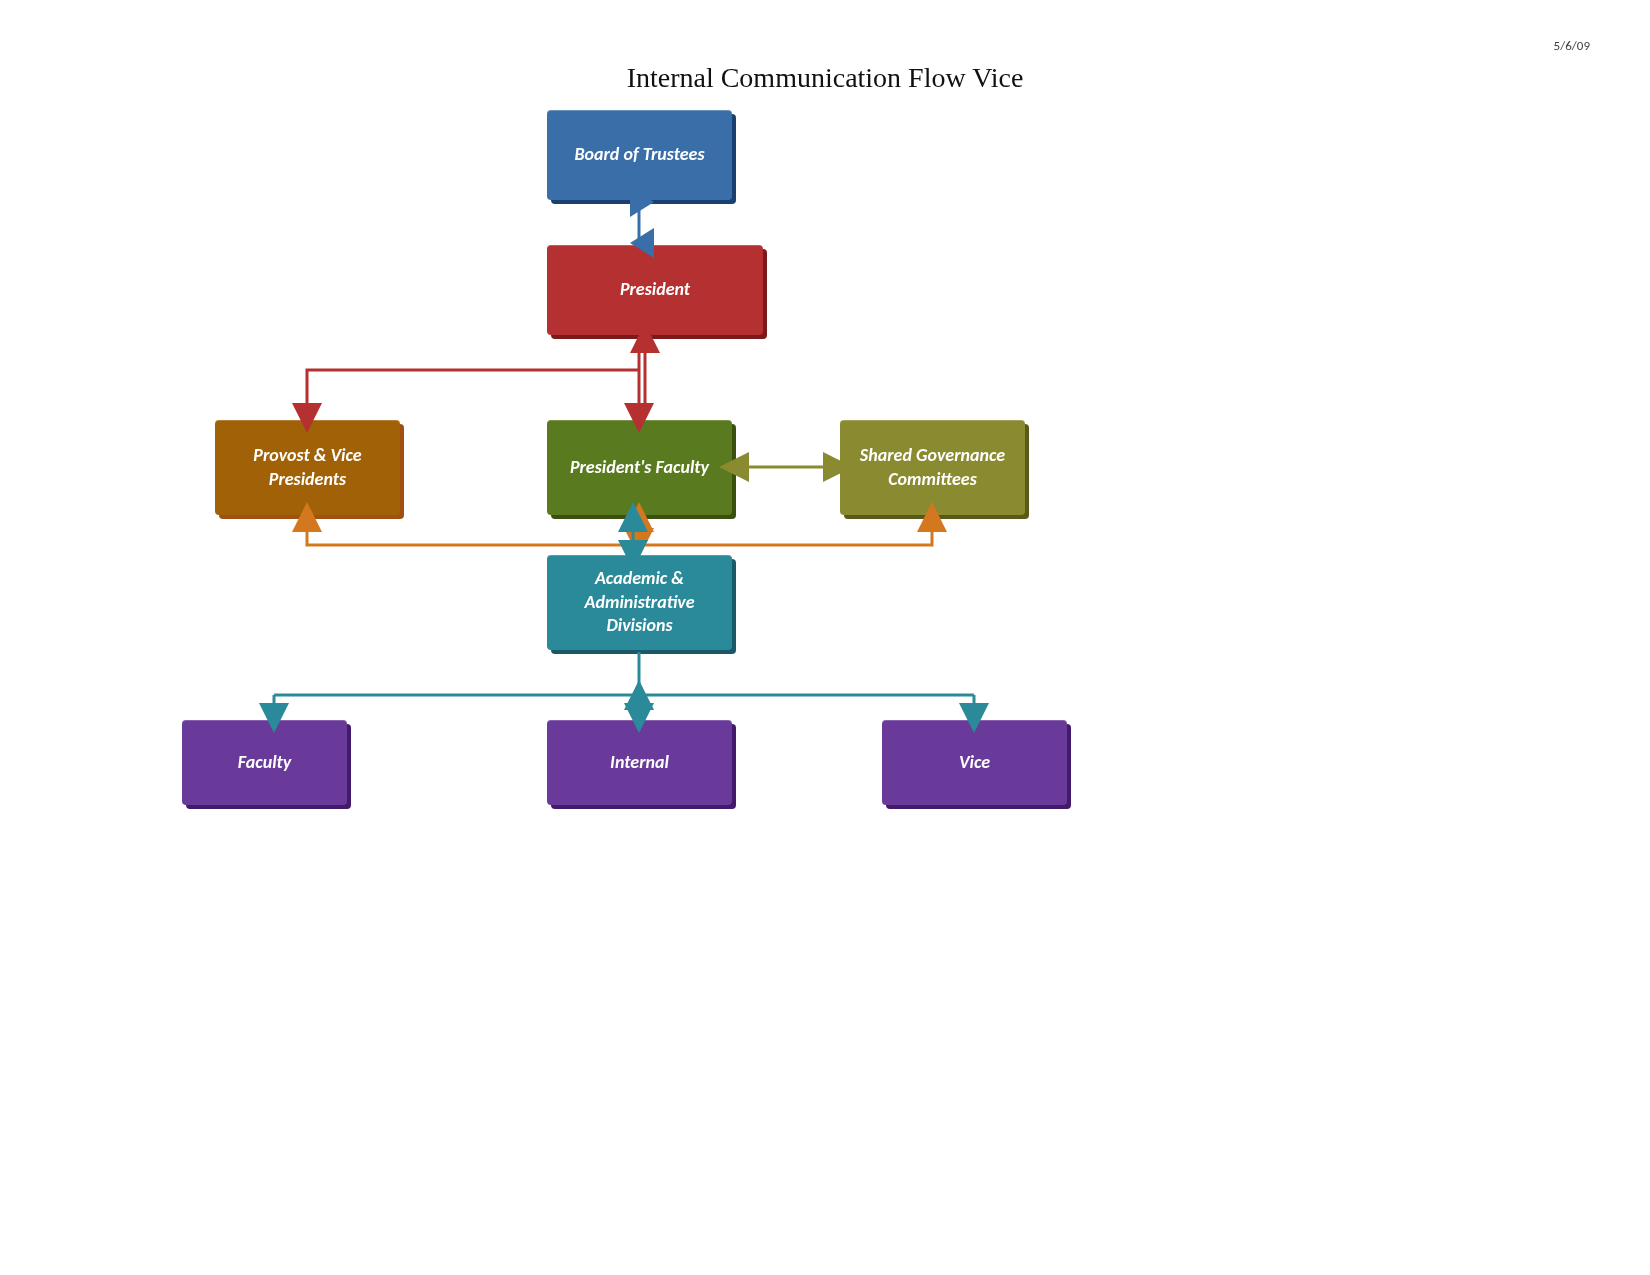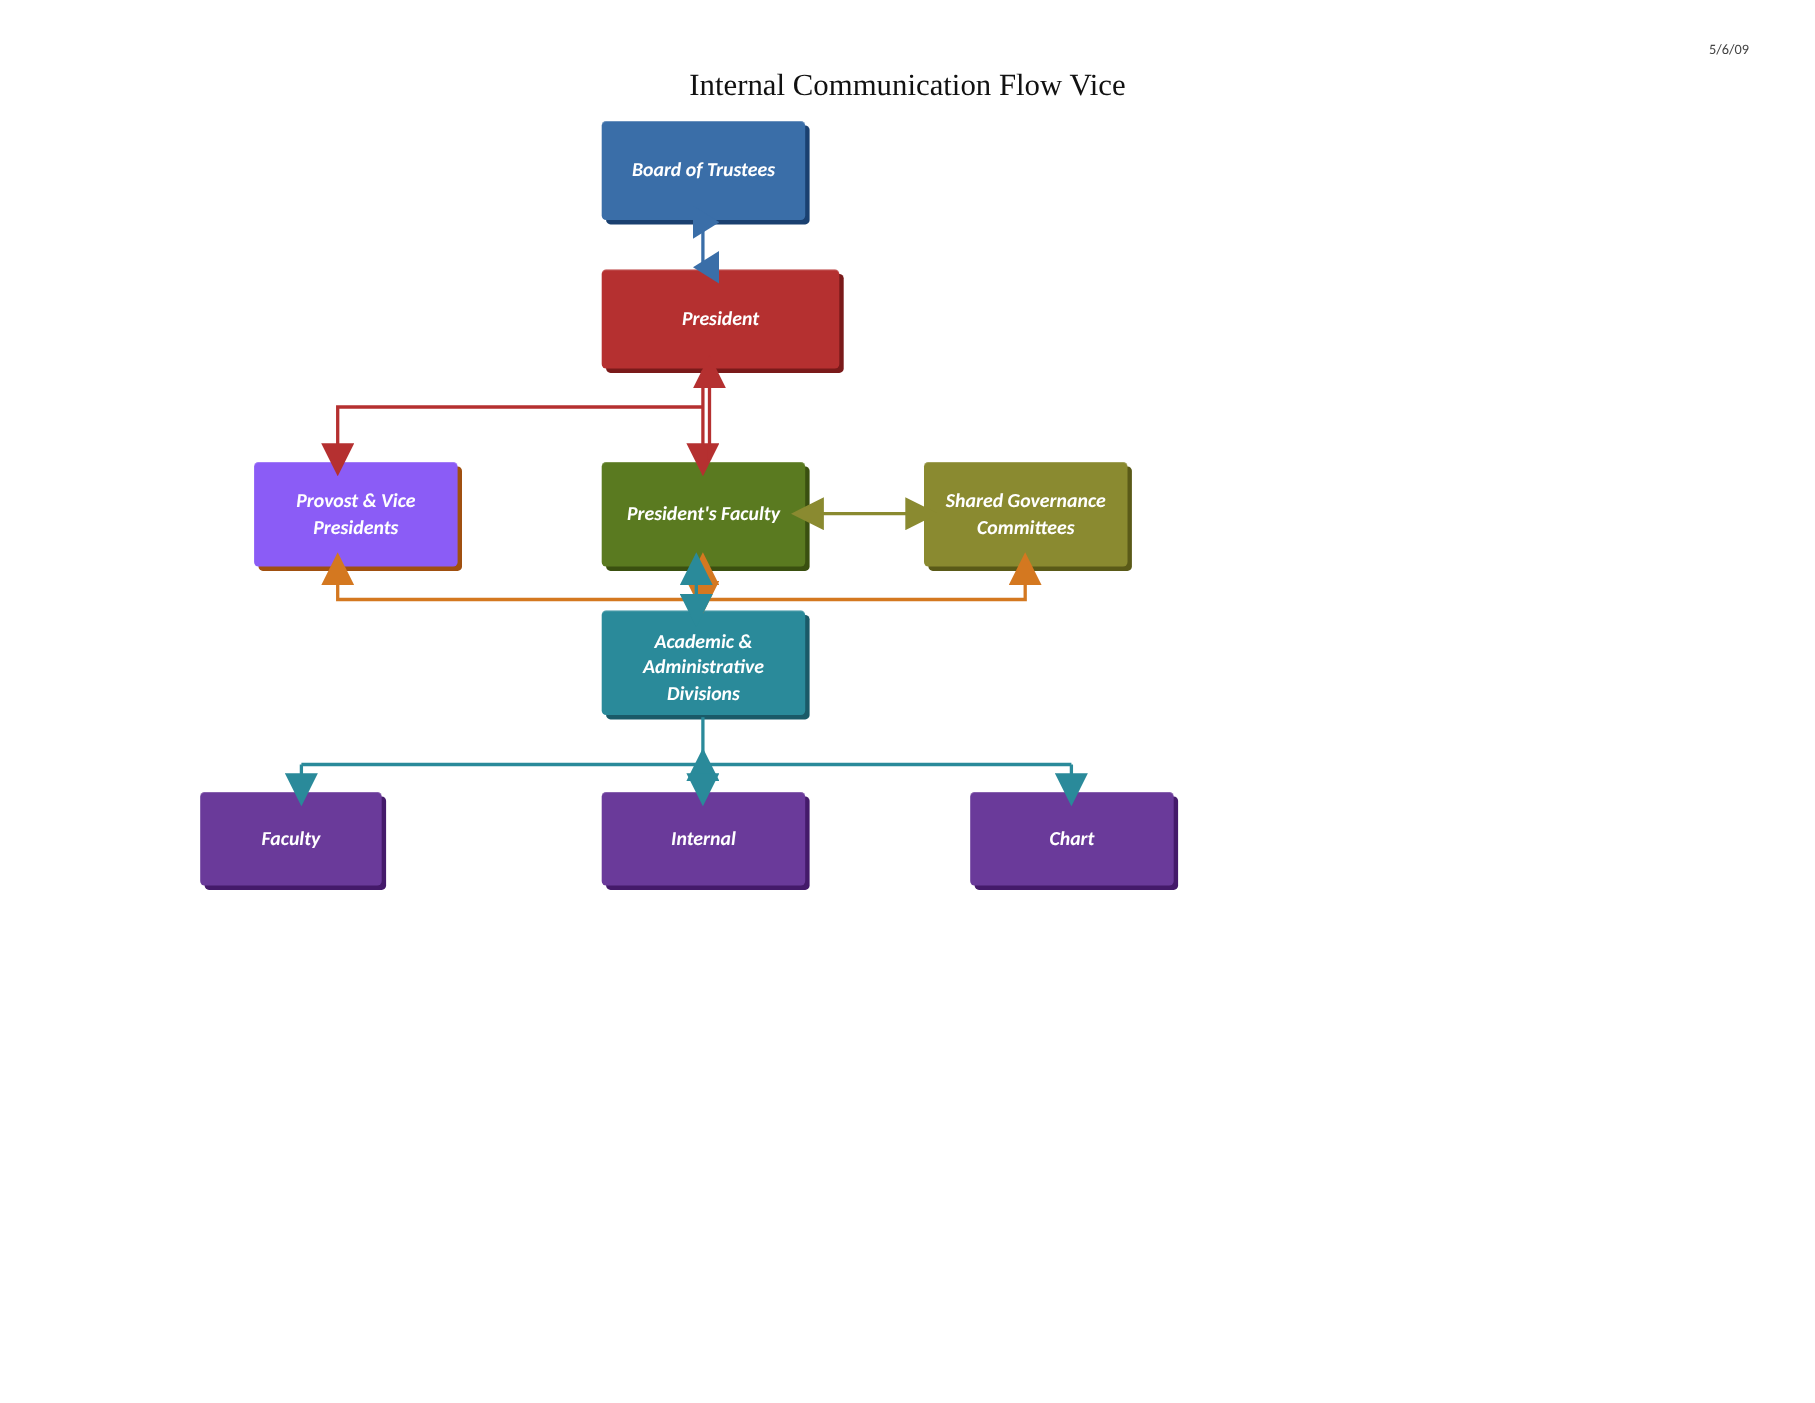--- a/index.html
+++ b/index.html
@@ -51,36 +51,34 @@
     
     .box-blue {
       background: #3a6ea8;
       box-shadow: 4px 4px 0px #1a4070, inset 0 1px 0 rgba(255,255,255,0.25);
     }
     .box-red {
       background: #b53030;
       box-shadow: 4px 4px 0px #7a1a1a, inset 0 1px 0 rgba(255,255,255,0.2);
     }
     .box-orange {
-      background: #8b5cf6;
+      background: #a16207;
       box-shadow: 4px 4px 0px #a05010, inset 0 1px 0 rgba(255,255,255,0.2);
-      margin-left: 16px;
     }
     .box-green {
       background: #5a7a20;
       box-shadow: 4px 4px 0px #3a5010, inset 0 1px 0 rgba(255,255,255,0.2);
     }
     .box-olive {
       background: #8a8a30;
       box-shadow: 4px 4px 0px #5a5a18, inset 0 1px 0 rgba(255,255,255,0.2);
     }
     .box-teal {
       background: #2a8a9a;
       box-shadow: 4px 4px 0px #1a5a68, inset 0 1px 0 rgba(255,255,255,0.2);
-      align-items: flex-end;
     }
     .box-purple {
       background: #6a3a9a;
       box-shadow: 4px 4px 0px #441a6a, inset 0 1px 0 rgba(255,255,255,0.2);
     }
 
     
     .arrows-svg {
       position: absolute;
       top: 0;
@@ -123,21 +121,21 @@
 
 <div class="box box-purple" style="left:182px; top:720px; width:165px; height:85px;">
   <span>Faculty</span>
 </div>
 
 <div class="box box-purple" style="left:547px; top:720px; width:185px; height:85px;">
   <span>Internal</span>
 </div>
 
 <div class="box box-purple" style="left:882px; top:720px; width:185px; height:85px;">
-  <span>Chart</span>
+  <span>Vice</span>
 </div>
 
 <svg class="arrows-svg">
   <defs>
 
     <marker id="arr-blue-up" markerWidth="10" markerHeight="10" refX="5" refY="5" orient="auto">
       <polygon points="0,8 5,0 10,8" fill="#3a6ea8"></polygon>
     </marker>
     <marker id="arr-blue-down" markerWidth="10" markerHeight="10" refX="5" refY="5" orient="auto-start-reverse">
       <polygon points="0,0 5,8 10,0" fill="#3a6ea8"></polygon>

